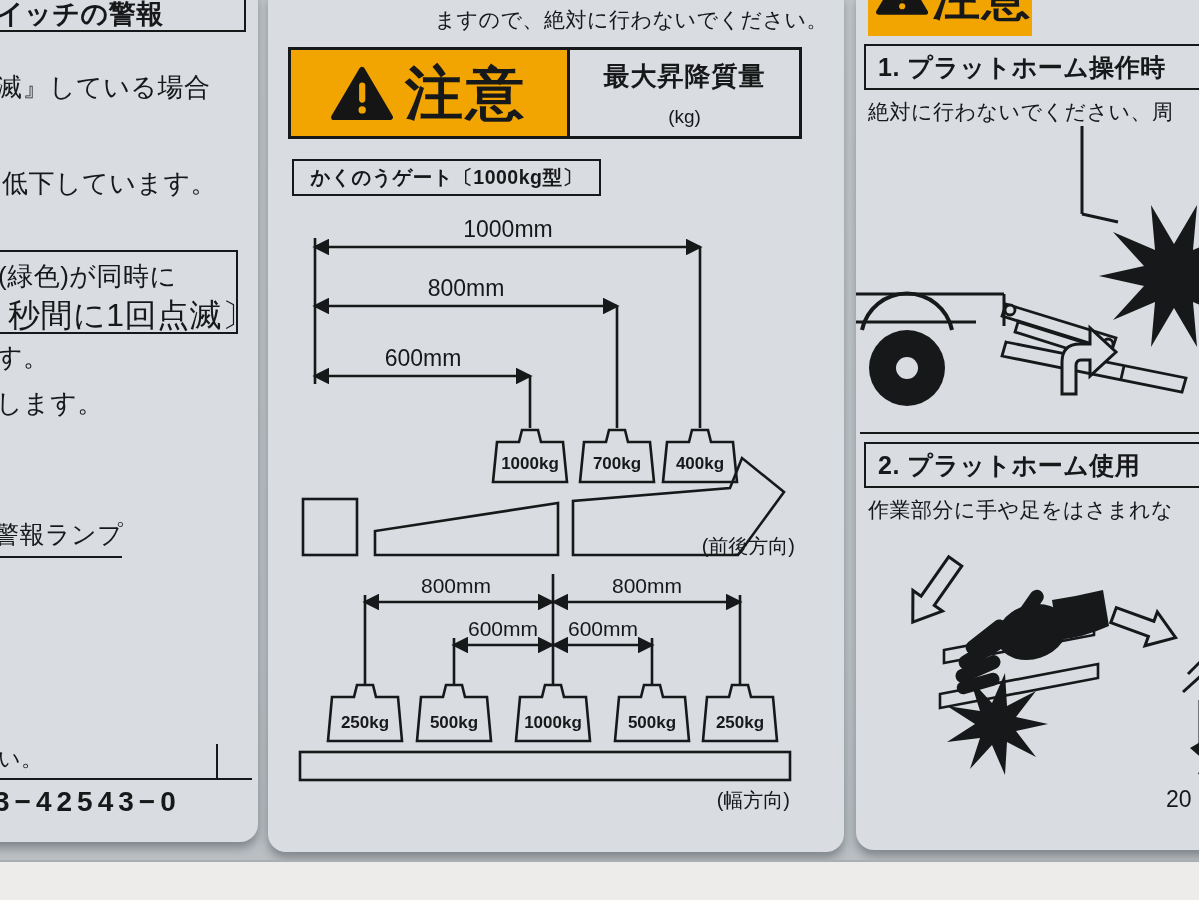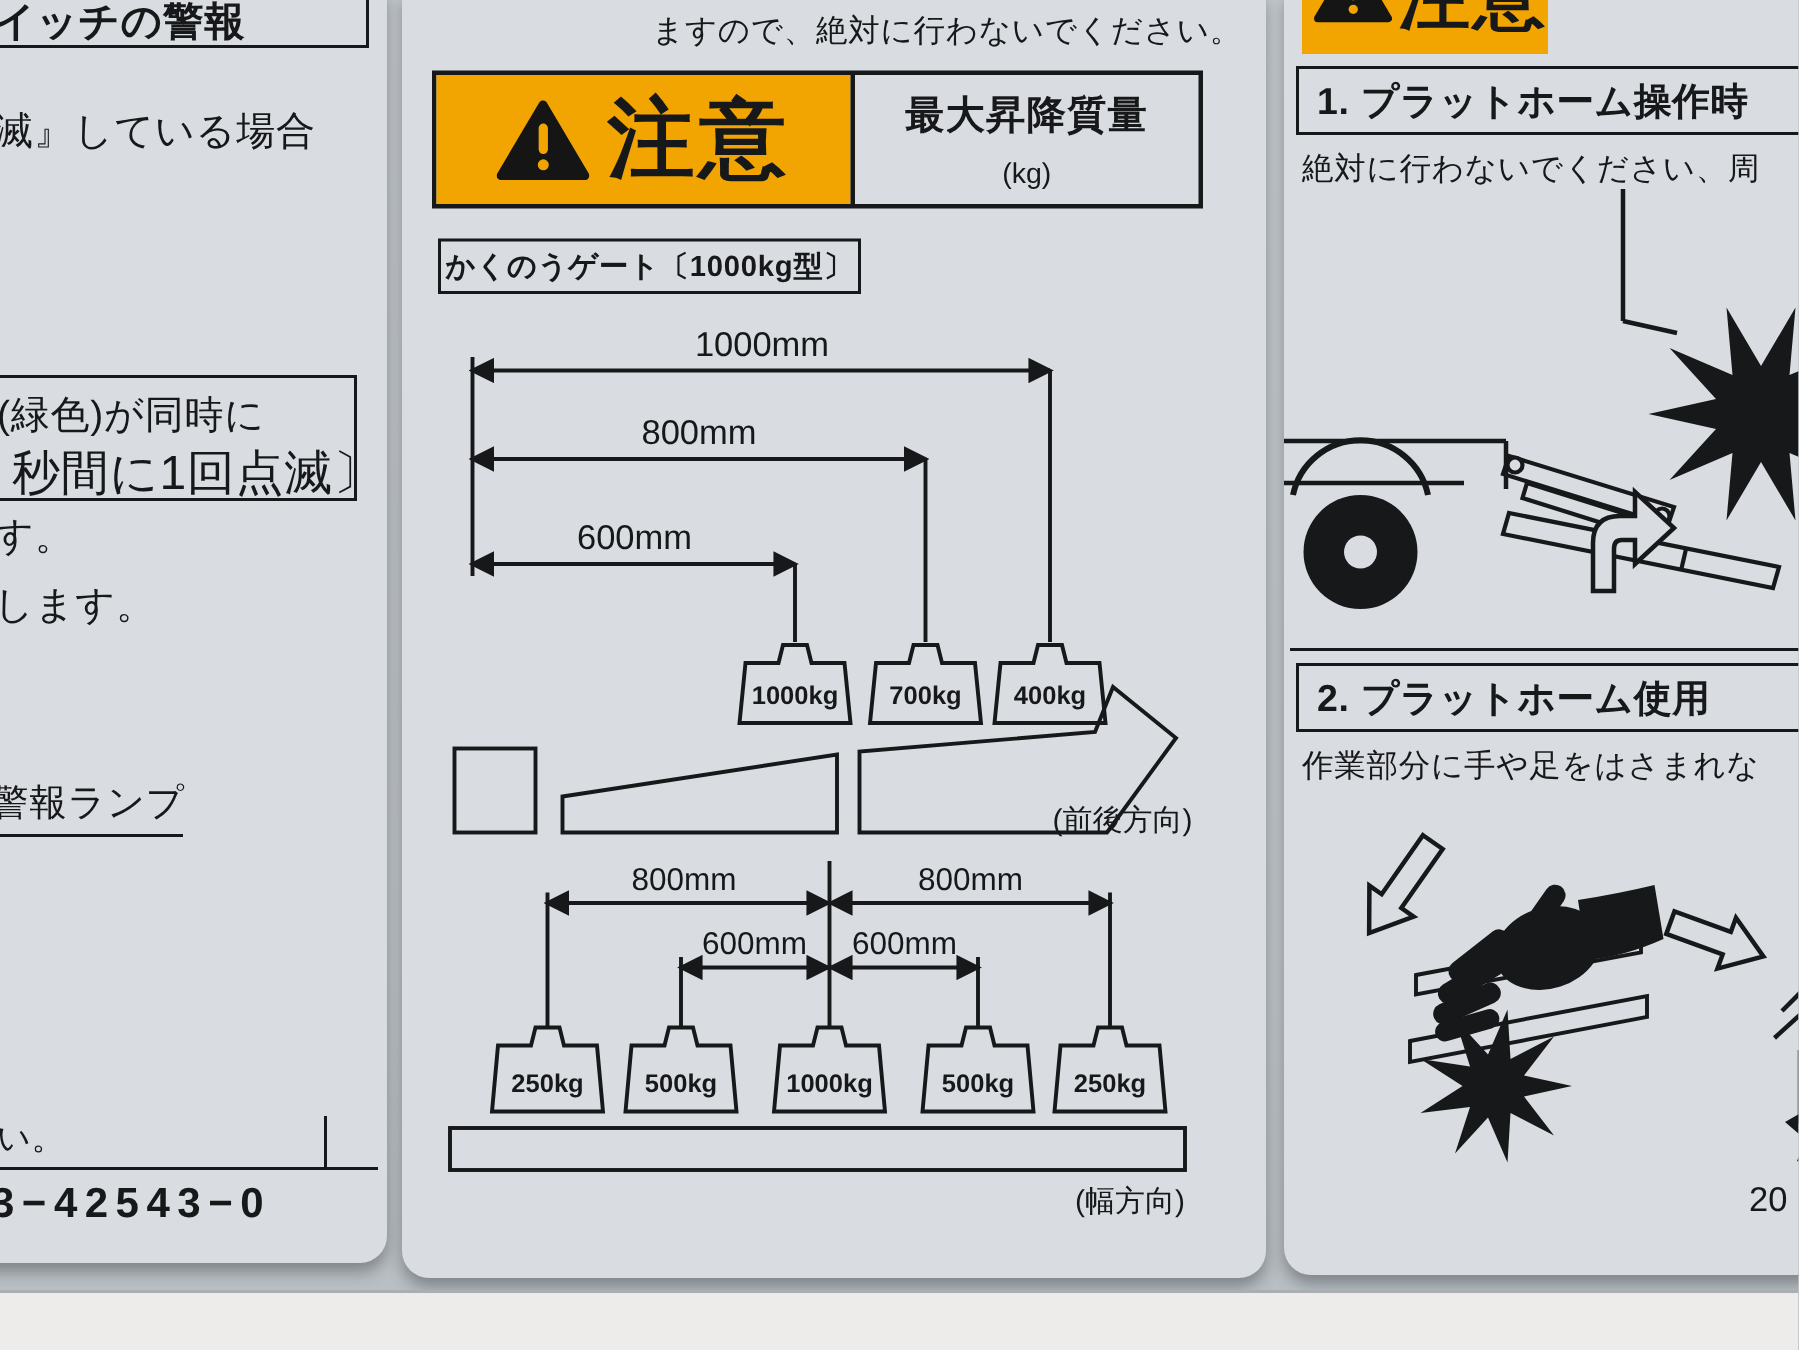--- a/index.html
+++ b/index.html
@@ -41,20 +41,21 @@
 </style>
 </head>
 <body>
 
 <div class="scene">
 
   <div class="panel left">
     <div class="abs bxline" style="left:0;top:-12px;width:306px;height:52px"></div>
     <div class="abs jp" style="left:28px;top:4px;font-size:27px;font-weight:700">スイッチの警報</div>
     <div class="abs jp" style="left:56px;top:78px;font-size:26px">滅』している場合</div>
+    <div class="abs jp" style="left:62px;top:174px;font-size:26px">低下しています。</div>
     <div class="abs bxline" style="left:0;top:258px;width:298px;height:84px">
       <div class="abs jp" style="left:56px;top:7px;font-size:26px">(緑色)が同時に</div>
       <div class="abs jp" style="left:66px;top:42px;font-size:32px">秒間に1回点滅〕</div>
     </div>
     <div class="abs jp" style="left:56px;top:348px;font-size:26px">す。</div>
     <div class="abs jp" style="left:56px;top:394px;font-size:26px">します。</div>
     <div class="abs underline-box" style="left:18px;top:526px;width:164px;padding-bottom:5px">
       <span class="jp" style="font-size:25px;padding-left:36px">警報ランプ</span>
     </div>
     <div class="abs jp" style="left:58px;top:752px;font-size:22px">い。</div>
@@ -74,21 +75,21 @@
           <circle cx="32.2" cy="46.5" r="3.8" fill="#f2a400"></circle>
         </svg>
         <span class="caution-word">注意</span>
       </div>
       <div class="caution-right">
         <div class="maxload jp">最大昇降質量</div>
         <div class="maxload-kg">(kg)</div>
       </div>
     </div>
 
-    <div class="abs gate-title bxline" style="left:24px;top:165px;width:282px;height:37px">
+    <div class="abs gate-title bxline" style="left:24px;top:165px;width:309px;height:37px">
       <span class="jp">かくのうゲート〔1000kg型〕</span>
     </div>
 
     <svg class="abs" style="left:0;top:210px" width="576" height="622" viewBox="0 0 576 622">
       <defs>
         <marker id="ah" viewBox="0 0 10 10" refX="8.5" refY="5" markerWidth="6.5" markerHeight="6.5" orient="auto-start-reverse">
           <path d="M0,0 L10,5 L0,10 Z" fill="#17181a"></path>
         </marker>
       </defs>
 

